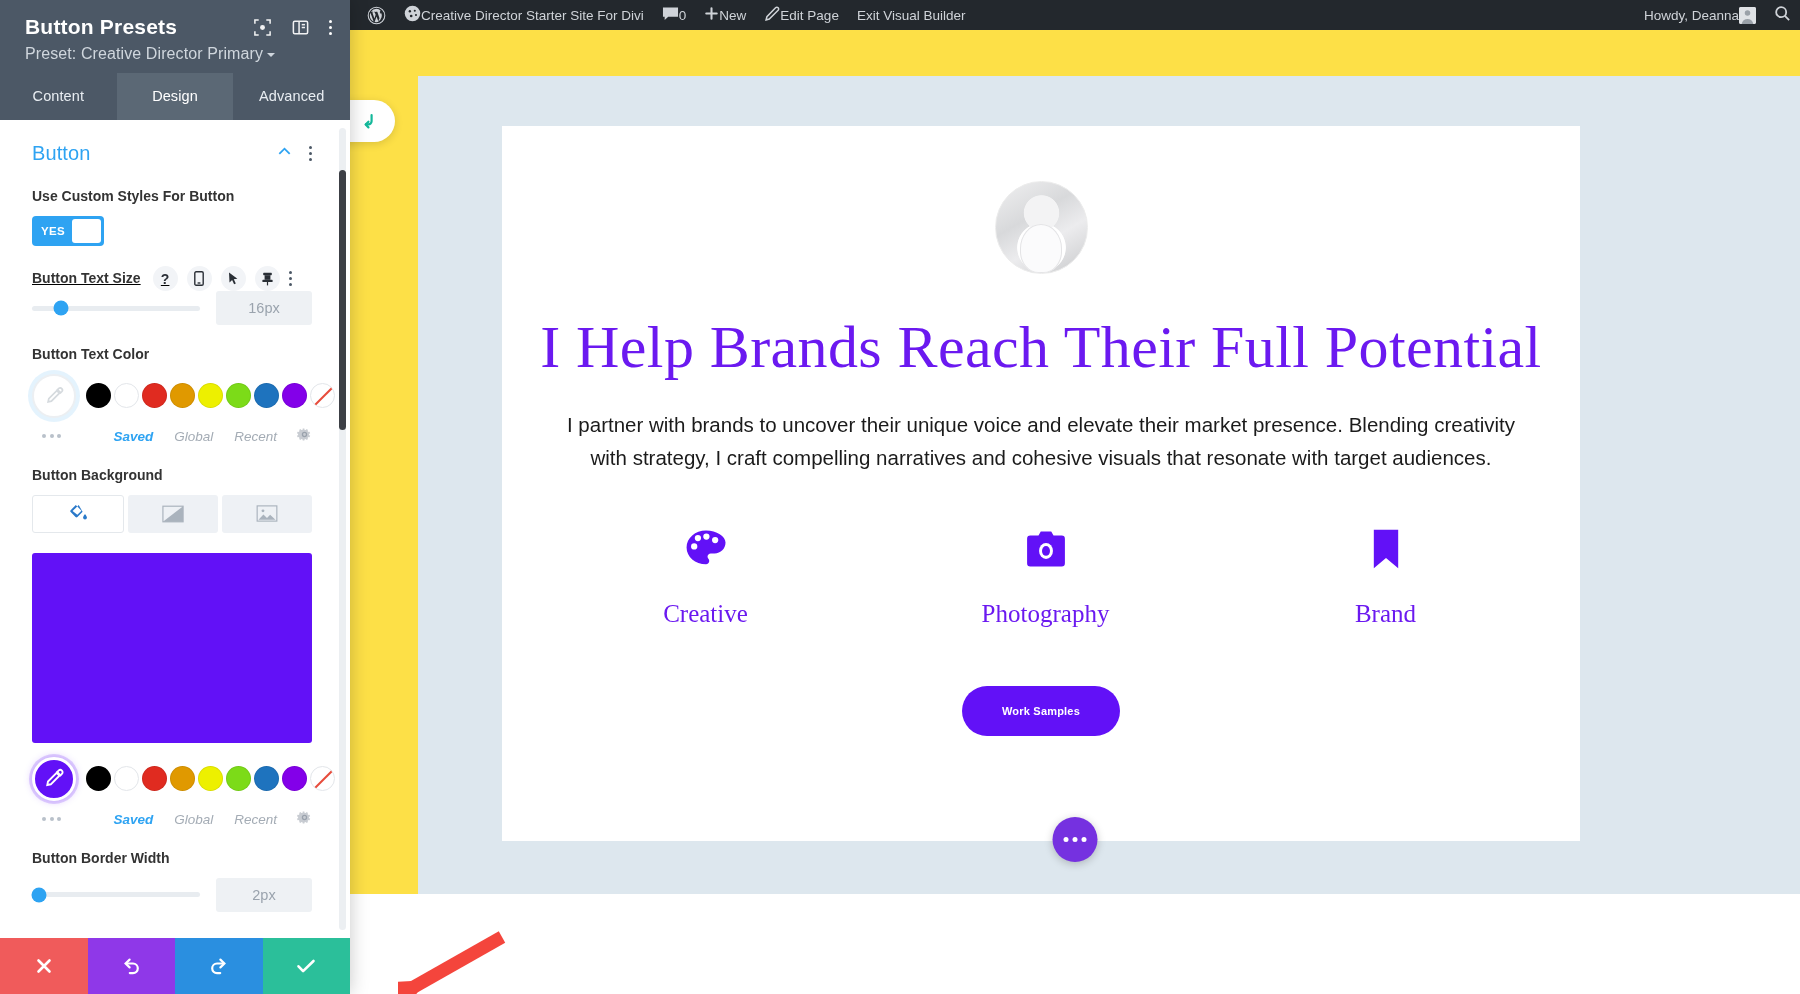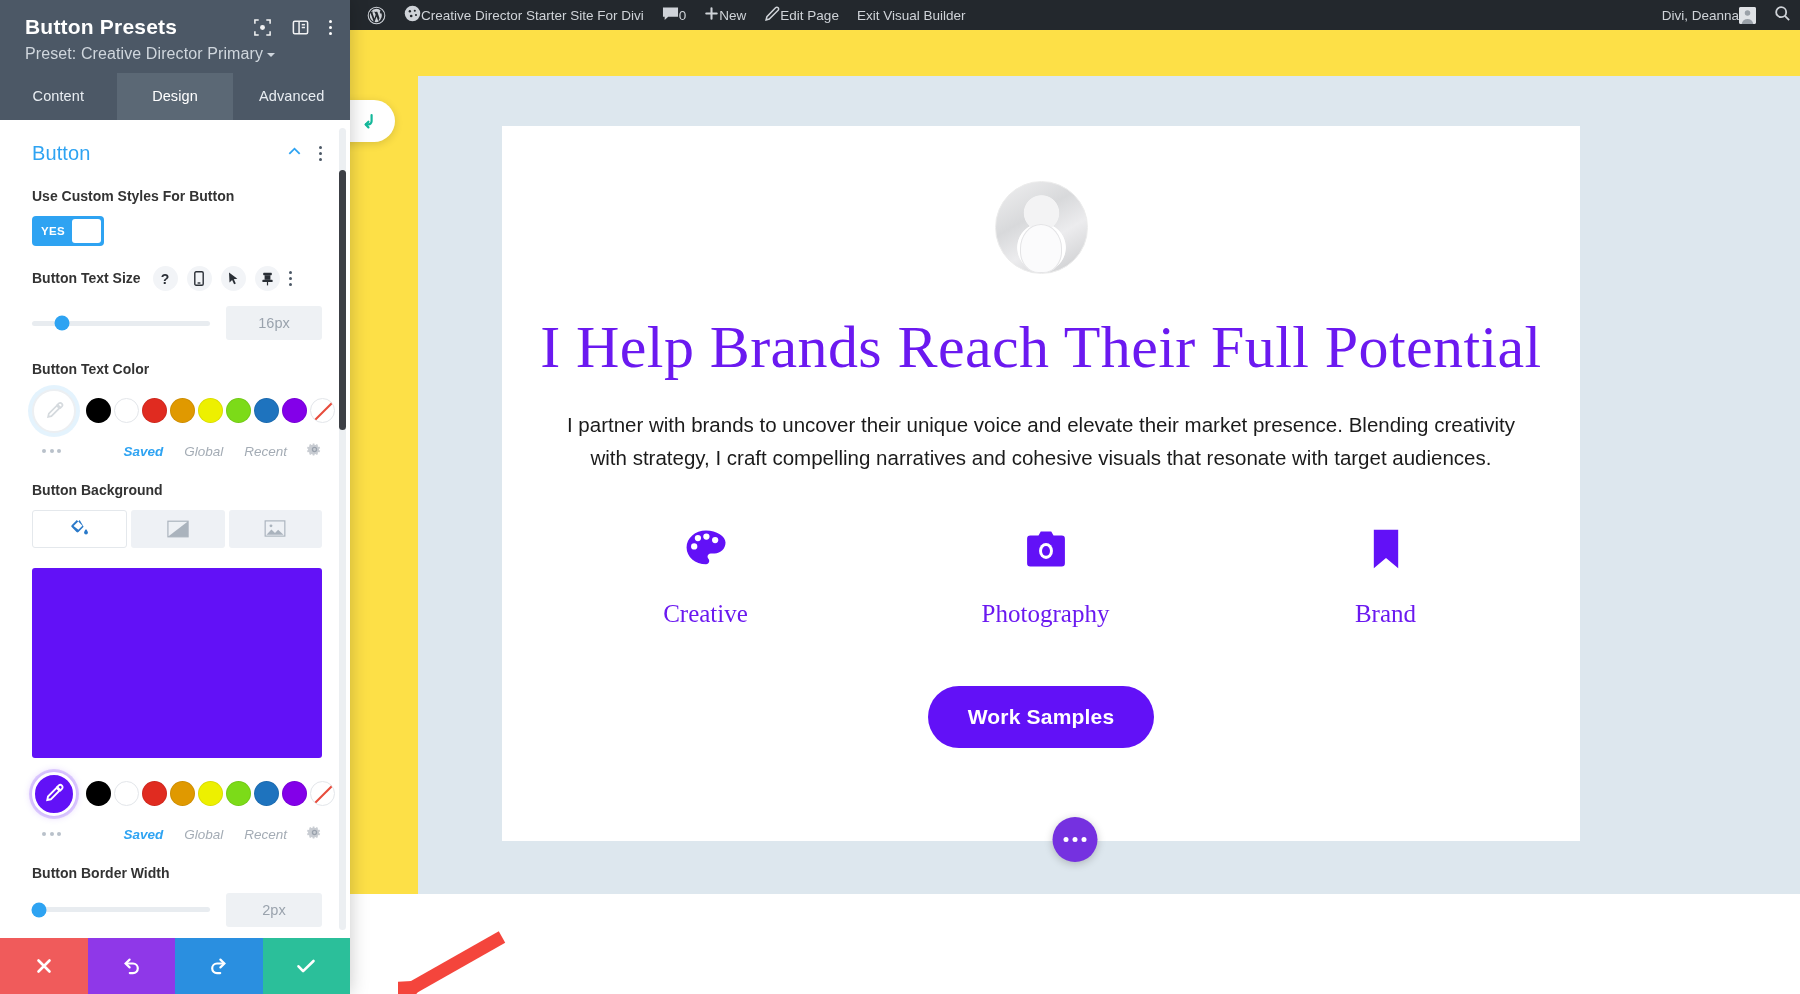--- a/index.html
+++ b/index.html
@@ -37,42 +37,42 @@
            border-right:4px solid transparent; border-top:4px solid #cfd6dd;
            vertical-align: middle; }
   .panel-tabs { display: flex; background: #4c5866; }
   .panel-tab {
     flex: 1; text-align: center; padding: 15px 0 16px;
     font-size: 14.5px; color: #e8edf2; cursor: pointer; letter-spacing:.1px;
   }
   .panel-tab.active { background: #5b6875; color: #fff; }
 
   .panel-body { flex: 1; overflow: hidden; position: relative; background: #fff; }
-  .panel-scroll { padding: 22px 28px 10px 32px; }
+  .panel-scroll { padding: 22px 38px 10px 32px; }
   .scrollbar-track {
     position: absolute; right: 4px; top: 8px; width: 7px; bottom: 8px;
     background: #eceff2; border-radius: 4px;
   }
   .scrollbar-thumb {
     position: absolute; right: 4px; top: 50px; width: 7px; height: 260px;
     background: #3c3f45; border-radius: 4px; cursor: pointer;
   }
 
   .section-head { display: flex; align-items: center; margin-bottom: 22px; }
   .section-title { font-size: 20px; color: #2ea3f2; flex: 1; letter-spacing:.1px; }
   .sec-ico { width: 17px; height: 17px; cursor: pointer; }
   .sec-dots { margin-left: 16px; cursor: pointer; display:flex; flex-direction:column; gap:2.5px; align-items:center;}
   .sec-dots i { width: 3.4px; height: 3.4px; border-radius: 50%; background: #4c5866; display:block; }
 
   .field { margin-bottom: 20px; }
   .field-label {
     font-size: 14px; font-weight: bold; color: #333; line-height: 1.35;
     margin-bottom: 10px; max-width: 205px;
   }
-  .field-label-row { display: flex; align-items: center; margin-bottom: 15px; }
+  .field-label-row { display: flex; align-items: center; margin-bottom: 0; text-decoration: underline; }
   .field-label-row .field-label { margin-bottom: 0; max-width: none; }
   .label-icons { display: flex; align-items: center; gap: 9px; margin-left: 12px; }
   .lbl-ico {
     width: 25px; height: 25px; border-radius: 50%; background: #f2f4f7;
     display: flex; align-items: center; justify-content: center; cursor: pointer;
   }
   .lbl-ico svg { display:block; }
   .lbl-ico.q { font-size: 14px; font-weight: bold; color: #2a2f36; }
 
   .toggle {
@@ -193,21 +193,21 @@
   }
   .feature-row { display: flex; justify-content: center; gap: 0; margin-bottom: 58px; padding-left: 9px; }
   .feature { width: 340px; }
   .feature-icon { height: 46px; display: flex; align-items: center; justify-content: center; margin-bottom: 28px; }
   .feature-label {
     font-family: "Liberation Serif", serif;
     font-size: 25px; color: #6b19f0;
   }
   .cta-btn {
     display: inline-block; background: #6211f7; color: #fff;
-    font-size: 21px; font-weight: bold; letter-spacing: .2px;
+    font-size: 11px; font-weight: bold; letter-spacing: .2px;
     padding: 19px 40px; border-radius: 40px; cursor: pointer; border: 0;
     font-family: "Liberation Sans", sans-serif;
   }
   .fab {
     position: absolute; left: 50%; transform: translateX(-50%);
     bottom: 32px; width: 45px; height: 45px; border-radius: 50%;
     background: #7531e0; display: flex; align-items: center; justify-content: center;
     gap: 4px; cursor: pointer; box-shadow: 0 2px 8px rgba(0,0,0,.22);
   }
   .fab i { width: 5px; height: 5px; border-radius: 50%; background: #fff; display:block; }
@@ -515,21 +515,21 @@
               <path d="M12.3 1.8a1.9 1.9 0 012.7 2.7L5.6 13.9l-3.4.9.9-3.4 9.2-9.6z"></path>
             </svg>
         </span>
         <span>Edit Page</span>
       </div>
       <div class="ab-item">
         <span>Exit Visual Builder</span>
       </div>
       <div class="ab-right">
         <div class="ab-item">
-          <span>Divi, Deanna</span>
+          <span>Howdy, Deanna</span>
           <span class="ab-avatar">
             <svg width="17" height="17" viewBox="0 0 18 18">
                 <rect width="18" height="18" fill="#dfe2e5"></rect>
                 <circle cx="9" cy="6.3" r="2.9" fill="#9aa1a8"></circle>
                 <path d="M2.8 18c.5-3.4 3.1-5.4 6.2-5.4s5.7 2 6.2 5.4z" fill="#9aa1a8"></path>
               </svg>
           </span>
         </div>
         <div class="ab-item">
           <span>

